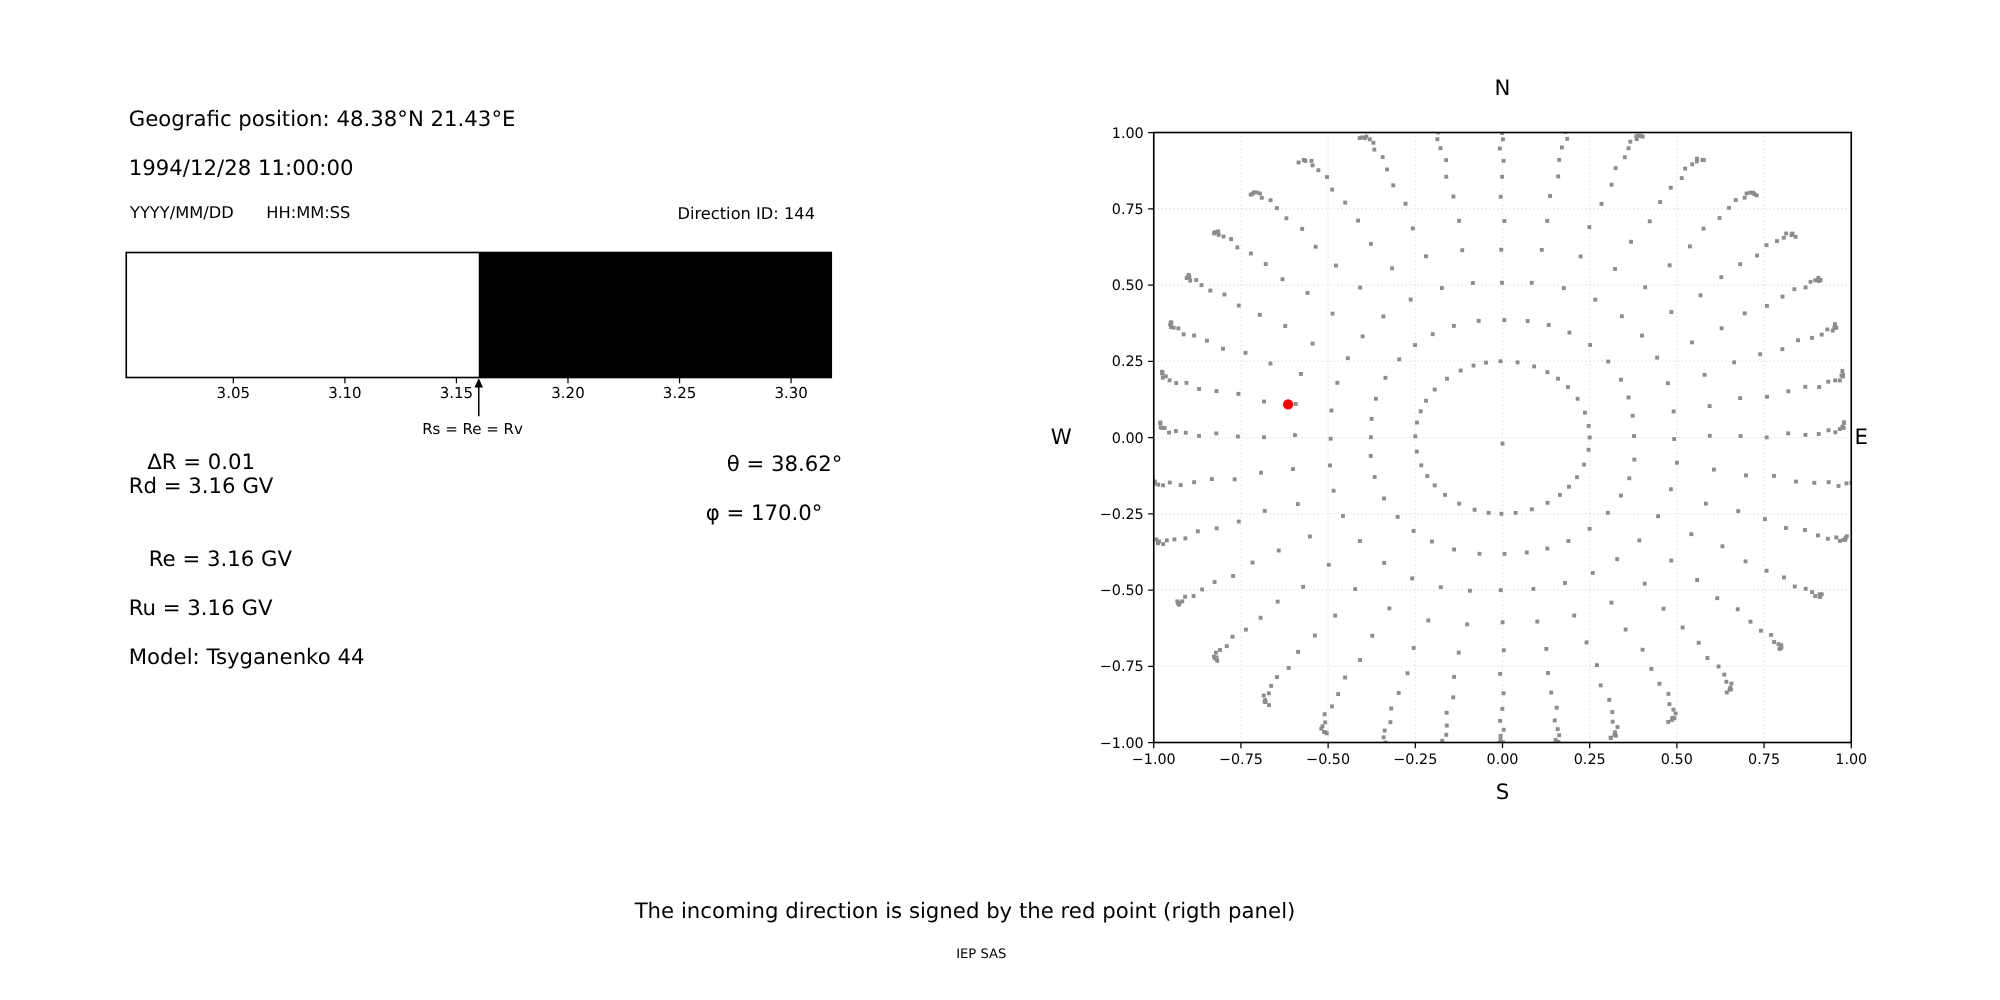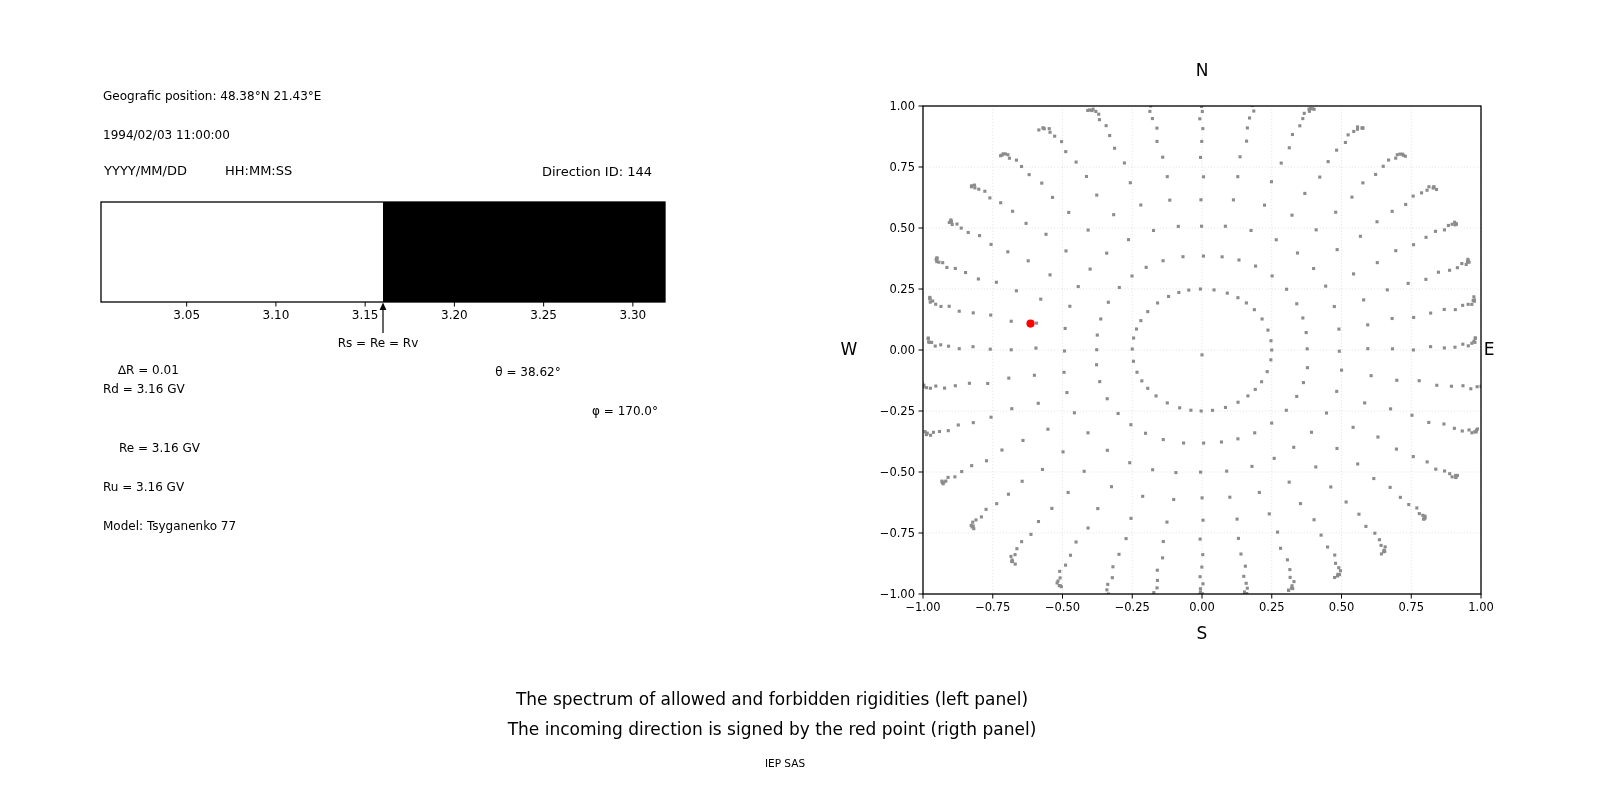--- a/index.html
+++ b/index.html
@@ -1,39 +1,39 @@
 <!DOCTYPE html>
 <html><head>
 <meta charset="utf-8">
 <style>
   html,body{margin:0;padding:0;background:#888;}
   .canvas{
     position:relative;width:1600px;height:800px;background:#ffffff;
     font-family:"DejaVu Sans","Liberation Sans",sans-serif;color:#000;overflow:hidden;
   }
   .abs{position:absolute;white-space:nowrap;}
-  .t-main{font-size:12px;line-height:19px;}
+  .t-main{font-size:17px;line-height:19px;}
   .t-small{font-size:13px;line-height:14px;}
   .t-big{font-size:13px;line-height:21px;}
   .t-caption{font-size:17px;line-height:19px;}
   .t-credit{font-size:10.5px;line-height:12px;}
   .right-align{text-align:right;}
   .center-align{text-align:center;}
   svg{position:absolute;display:block;}
   svg text{font-family:"DejaVu Sans","Liberation Sans",sans-serif;fill:#000;}
 </style>
 </head>
 <body>
 
 <div class="canvas">
 
   <div class="abs t-main" style="left:103px;top:87px;">Geografic position: 48.38°N 21.43°E</div>
-  <div class="abs t-main" style="left:103px;top:126px;">1994/02/03 11:00:00</div>
+  <div class="abs t-main" style="left:103px;top:126px;">1994/12/28 11:00:00</div>
   <div class="abs t-small" style="left:104px;top:164px;">YYYY/MM/DD</div>
-  <div class="abs t-small" style="left:225px;top:164px;">HH:MM:SS</div>
+  <div class="abs t-small" style="left:213px;top:164px;">HH:MM:SS</div>
   <div class="abs t-big right-align" style="left:352px;top:161px;width:300px;">Direction ID: 144</div>
 
   <svg id="spectrum-svg" style="left:85px;top:195px;" width="600" height="160" viewBox="85 195 600 160">
       <rect x="101" y="202" width="282.0000000000004" height="100" fill="#ffffff"></rect>
       <rect x="383.0000000000004" y="202" width="281.9999999999996" height="100" fill="#000000"></rect>
       <rect x="101" y="202" width="564" height="100" fill="none" stroke="#000000" stroke-width="1.3"></rect>
       <g>
         <line x1="186.67088607594937" y1="302" x2="186.67088607594937" y2="306.5" stroke="#000000" stroke-width="1"></line>
         <text x="186.67088607594937" y="318.5" font-size="12" text-anchor="middle">3.05</text>
         <line x1="275.9113924050637" y1="302" x2="275.9113924050637" y2="306.5" stroke="#000000" stroke-width="1"></line>
@@ -51,22 +51,22 @@
         <line x1="383.0000000000004" y1="309" x2="383.0000000000004" y2="333" stroke="#000000" stroke-width="1.2"></line>
         <polygon points="383.0000000000004,302.5 379.6000000000004,310 386.4000000000004,310" fill="#000000"></polygon>
         <text x="378.0000000000004" y="347" font-size="12" text-anchor="middle">Rs = Re = Rv</text>
       </g>
     </svg>
 
   <div class="abs t-main" style="left:118px;top:361px;">∆R = 0.01</div>
   <div class="abs t-main" style="left:103px;top:380px;">Rd = 3.16 GV</div>
   <div class="abs t-main" style="left:103px;top:439px;margin-left:16px;">Re = 3.16 GV</div>
   <div class="abs t-main" style="left:103px;top:478px;">Ru = 3.16 GV</div>
-  <div class="abs t-main" style="left:103px;top:517px;">Model: Tsyganenko 77</div>
-  <div class="abs t-main right-align" style="left:424px;top:363px;width:208px;text-align:center;">θ = 38.62°</div>
+  <div class="abs t-main" style="left:103px;top:517px;">Model: Tsyganenko 44</div>
+  <div class="abs t-main right-align" style="left:466px;top:363px;width:208px;">θ = 38.62°</div>
   <div class="abs t-main right-align" style="left:450px;top:402px;width:208px;">φ = 170.0°</div>
 
   <svg id="direction-svg" style="left:830px;top:40px;" width="700" height="615" viewBox="830 40 700 615">
       <g>
         <line x1="923" y1="106" x2="923" y2="594" stroke="#e0e0e0" stroke-width="1" stroke-dasharray="1 2.2"></line>
         <line x1="992.75" y1="106" x2="992.75" y2="594" stroke="#e0e0e0" stroke-width="1" stroke-dasharray="1 2.2"></line>
         <line x1="1062.5" y1="106" x2="1062.5" y2="594" stroke="#e0e0e0" stroke-width="1" stroke-dasharray="1 2.2"></line>
         <line x1="1132.25" y1="106" x2="1132.25" y2="594" stroke="#e0e0e0" stroke-width="1" stroke-dasharray="1 2.2"></line>
         <line x1="1202" y1="106" x2="1202" y2="594" stroke="#e0e0e0" stroke-width="1" stroke-dasharray="1 2.2"></line>
         <line x1="1271.75" y1="106" x2="1271.75" y2="594" stroke="#e0e0e0" stroke-width="1" stroke-dasharray="1 2.2"></line>
@@ -708,16 +708,15 @@
         <text x="915" y="171" font-size="11.5" text-anchor="end">0.75</text>
         <line x1="918.5" y1="106" x2="923" y2="106" stroke="#000000" stroke-width="1"></line>
         <text x="915" y="110" font-size="11.5" text-anchor="end">1.00</text>
       </g>
       <text x="1202" y="76" font-size="17" text-anchor="middle">N</text>
       <text x="1202" y="639" font-size="17" text-anchor="middle">S</text>
       <text x="849" y="355" font-size="17" text-anchor="middle">W</text>
       <text x="1489" y="355" font-size="17" text-anchor="middle">E</text>
     </svg>
 
-  <div class="abs t-caption center-align" style="left:372px;top:690px;width:800px;">The spectrum of allowed and forbidden rigidities (left panel)</div>
   <div class="abs t-credit center-align" style="left:385px;top:757px;width:800px;">IEP SAS</div>
   <div class="abs t-caption center-align" style="left:372px;top:720px;width:800px;">The incoming direction is signed by the red point (rigth panel)</div>
 </div>
 
 </body></html>

